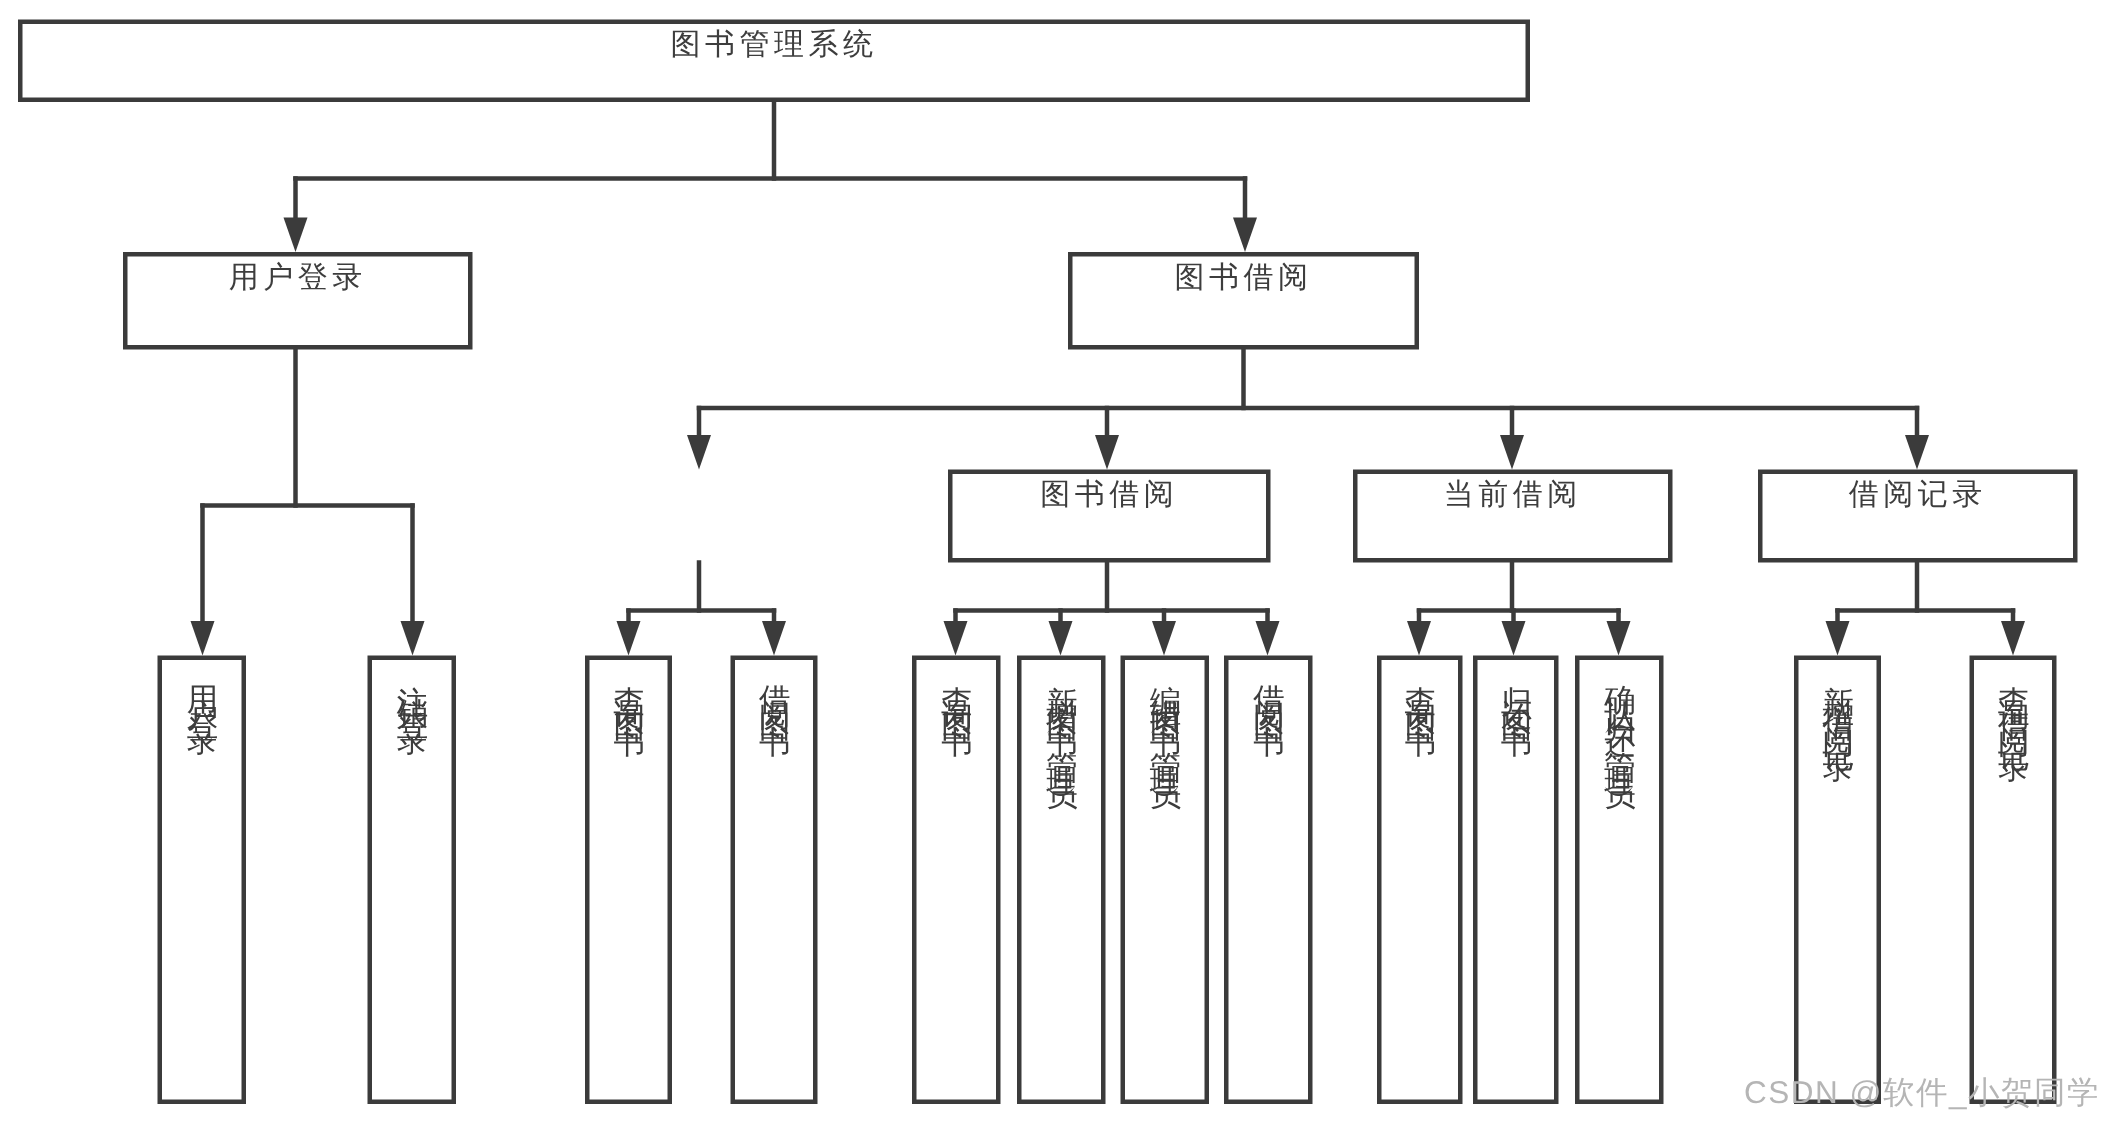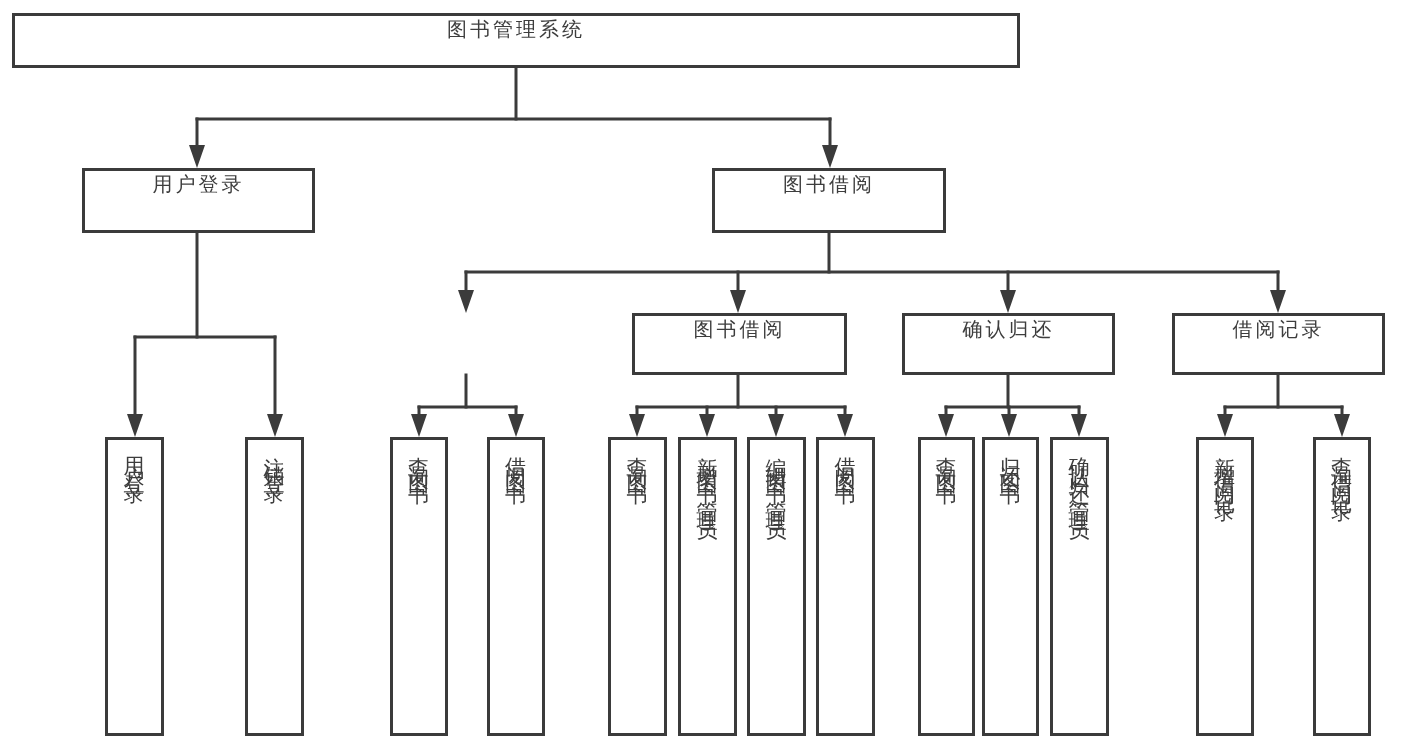--- a/index.html
+++ b/index.html
@@ -146,21 +146,21 @@
     <span class="h-label">用户登录</span>
   </div>
   <div class="box" style="left:712px;top:168px;width:234px;height:65px">
     <span class="h-label">图书借阅</span>
   </div>
 
   <div class="box" style="left:632px;top:313px;width:215px;height:62px">
     <span class="h-label">图书借阅</span>
   </div>
   <div class="box" style="left:902px;top:313px;width:213px;height:62px">
-    <span class="h-label">确认归还</span>
+    <span class="h-label">当前借阅</span>
   </div>
   <div class="box" style="left:1172px;top:313px;width:213px;height:62px">
     <span class="h-label">借阅记录</span>
   </div>
 
   <div class="box leaf" style="left:105px;top:437px;width:59px;height:299px">
     <span class="v-label">用户登录</span>
   </div>
   <div class="box leaf" style="left:245px;top:437px;width:59px;height:299px">
     <span class="v-label">注销登录</span>
@@ -196,14 +196,15 @@
     <span class="v-label">确认归还（管理员）</span>
   </div>
 
   <div class="box leaf" style="left:1196px;top:437px;width:58px;height:299px">
     <span class="v-label">新增借阅记录</span>
   </div>
   <div class="box leaf" style="left:1313px;top:437px;width:58px;height:299px">
     <span class="v-label">查询借阅记录</span>
   </div>
 
+  <div class="watermark">CSDN @软件_小贺同学</div>
 
 </div>
 
 </body></html>

